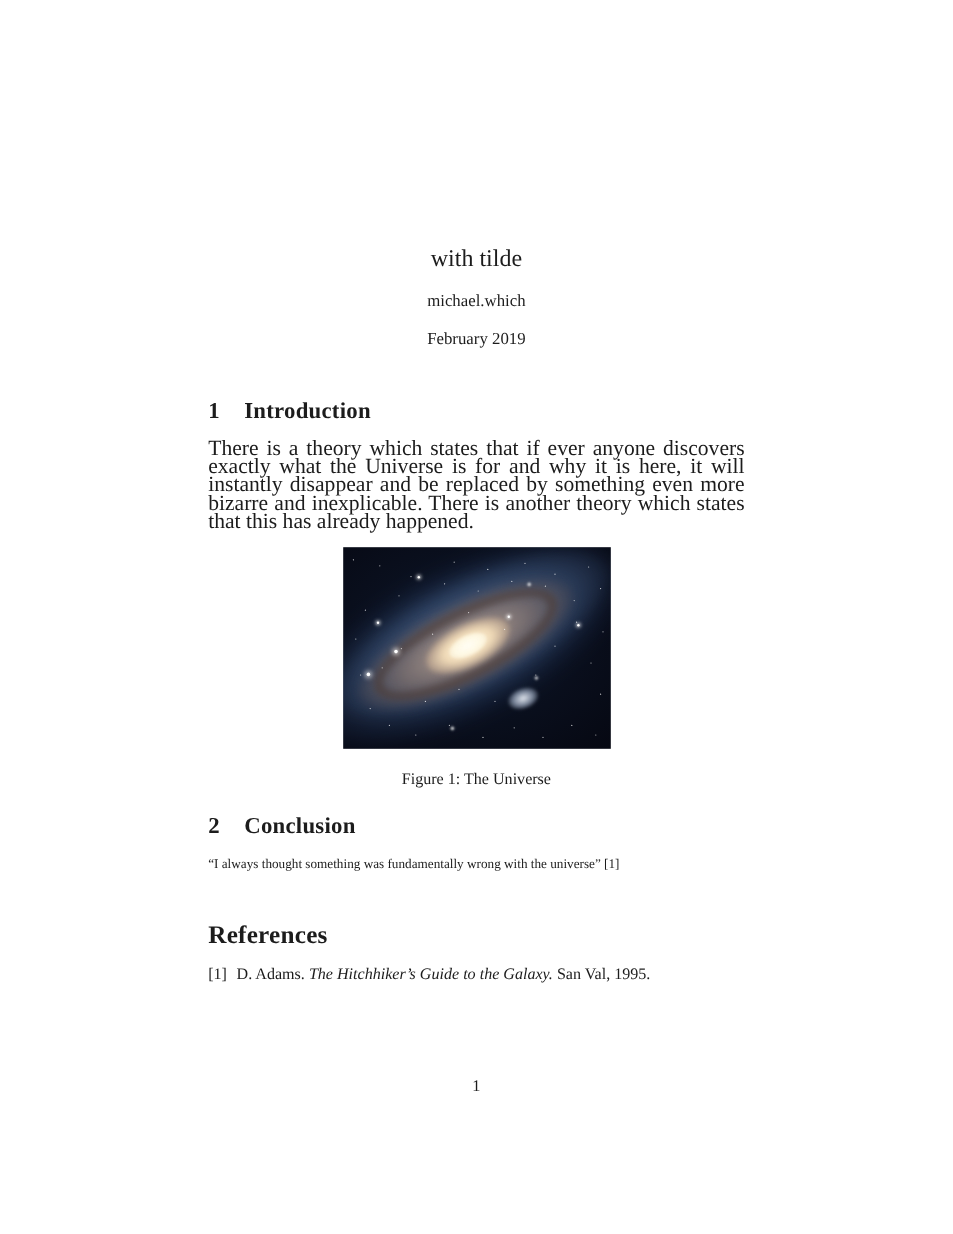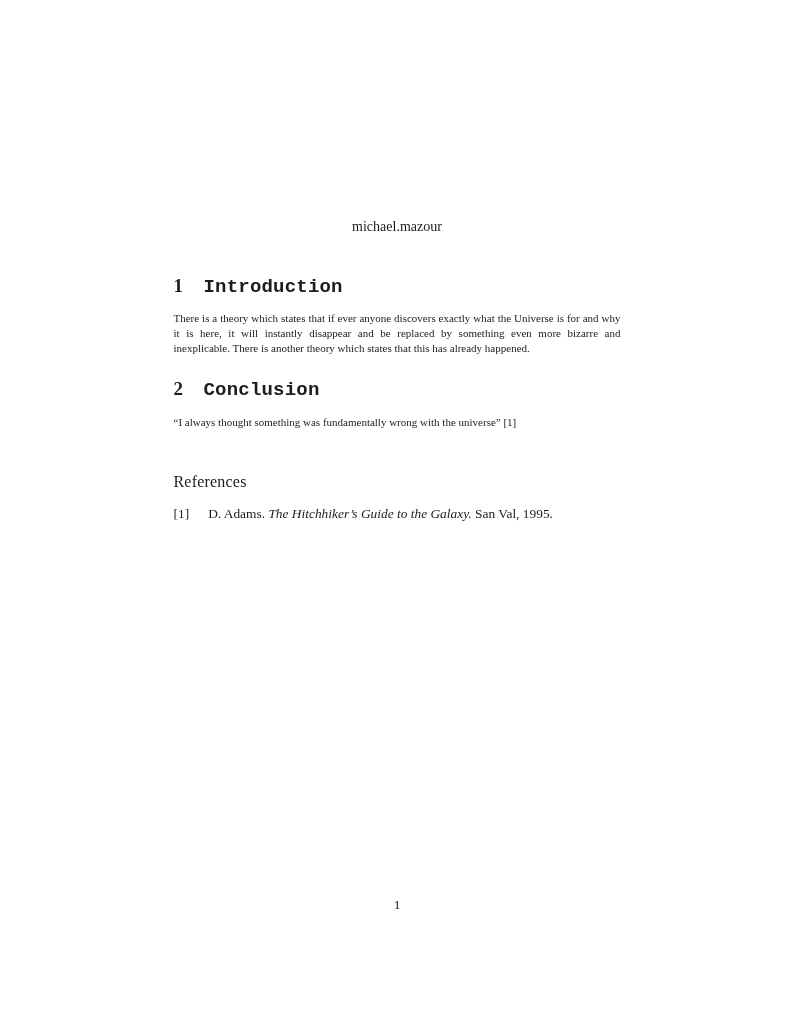--- a/index.html
+++ b/index.html
@@ -37,23 +37,23 @@
   }
   .section-heading {
     font-size:19px;
     font-weight:700;
     margin:0;
     margin-top:38px;
     line-height:23px;
     letter-spacing:0.2px;
   }
   .section-heading .sec-num { display:inline-block; min-width:12px; }
-  .section-heading .sec-label { margin-left:18px;font-family:Liberation Mono, monospace; }
+  .section-heading .sec-label { margin-left:18px; }
   .body-par {
-    font-size:11px;
+    font-size:18px;
     line-height:15.2px;
     text-align:justify;
     margin:12px 0 0 0;
   }
   .body-par-left {
     font-size:11px;
     line-height:15.2px;
     margin:13px 0 0 0;
   }
   figure.doc-figure { margin:14px 0 0 0; padding:0; }
@@ -153,57 +153,73 @@
       98px 84px 2px 0.5px rgba(255,255,255,0.8),
       28px 126px 2px 0.5px rgba(255,255,255,0.85);
   }
   .fig-caption {
     text-align:center;
     font-size:13.4px;
     margin-top:17px;
     line-height:16px;
   }
   .references-heading {
-    font-size:16px;
-    font-weight:400;
+    font-size:21px;
+    font-weight:700;
     margin:0;
     margin-top:40px;
     line-height:23px;
     letter-spacing:0.2px;
   }
   .reference-entry {
     font-size:13.4px;
     line-height:15.2px;
     margin-top:13px;
     display:flex;
   }
   .reference-entry .ref-label { flex:0 0 auto; }
-  .reference-entry .ref-text { margin-left:19px; }
+  .reference-entry .ref-text { margin-left:8px; }
   .ref-title { font-style:italic; }
   .page-number {
     position:absolute;
     left:0; right:0;
     top:897px;
     text-align:center;
     font-size:13.5px;
   }
   .mt-conclusion { margin-top:20px; }
 </style>
 </head>
 <body>
 
 <div class="content">
 
-  <div class="doc-author">michael.mazour</div>
+  <h1 class="doc-title">with tilde</h1>
+  <div class="doc-author">michael.which</div>
+  <div class="doc-date">February 2019</div>
 
   <h2 class="section-heading">
     <span class="sec-num">1</span><span class="sec-label">Introduction</span>
   </h2>
   <p class="body-par">There is a theory which states that if ever anyone discovers exactly what the Universe is for and why it is here, it will instantly disappear and be replaced by something even more bizarre and inexplicable. There is another theory which states that this has already happened.</p>
 
+  <figure class="doc-figure">
+    <div class="galaxy">
+      <div class="layer halo"></div>
+      <div class="layer halo2"></div>
+      <div class="layer disk"></div>
+      <div class="layer dust"></div>
+      <div class="layer core"></div>
+      <div class="layer core-inner"></div>
+      <div class="layer companion"></div>
+      <div class="stars-dim"></div>
+      <div class="stars-bright"></div>
+    </div>
+    <figcaption class="fig-caption">Figure 1: The Universe</figcaption>
+  </figure>
 
   <h2 class="section-heading mt-conclusion">
     <span class="sec-num">2</span><span class="sec-label">Conclusion</span>
   </h2>
   <p class="body-par-left">“I always thought something was fundamentally wrong with the universe” [1]</p>
 
   <h2 class="references-heading">References</h2>
   <div class="reference-entry">
     <span class="ref-label">[1]</span>
     <span class="ref-text">

